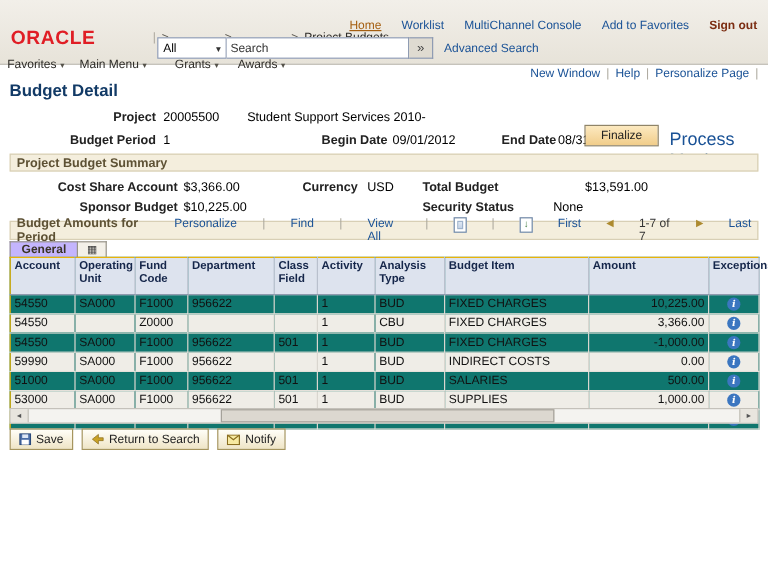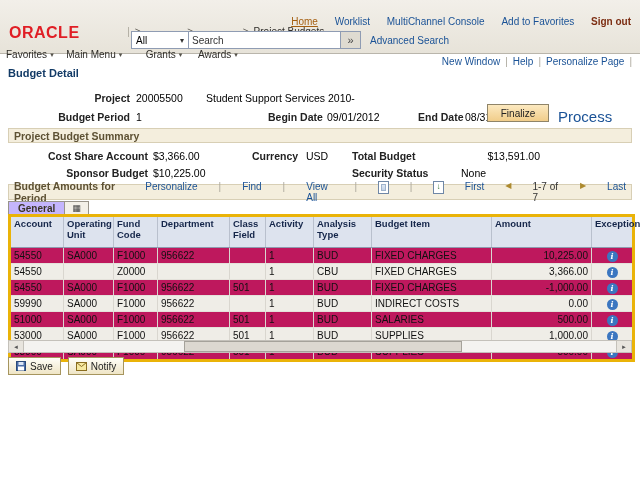--- a/index.html
+++ b/index.html
@@ -22,21 +22,21 @@
   .scopebox{width:58px;height:18px;background:#fff;border:1px solid #8f9cb3;display:flex;align-items:center;justify-content:space-between;padding:0 4px;cursor:pointer;box-sizing:border-box;}
   .scopebox .caret{font-size:8px;color:#333;}
   .searchinput{width:152px;height:18px;border:1px solid #8f9cb3;border-left:none;font-size:10px;padding:0 3px;font-family:"Liberation Sans",sans-serif;color:#222;box-sizing:border-box;}
   .searchinput::placeholder{color:#333;opacity:1;}
   .gobtn{width:20px;height:18px;background:#dfdbd1;border:1px solid #8f9cb3;border-left:none;font-size:11px;color:#444;display:flex;align-items:center;justify-content:center;cursor:pointer;box-sizing:border-box;}
   .advsearch{margin-left:9px;color:#1a5296;cursor:pointer;}
 
   
   .pagelinks{position:absolute;top:56px;right:8px;font-size:10px;color:#1a5296;display:flex;gap:5px;align-items:center;}
   .pagelinks .pl{color:#1a5296;cursor:pointer;}
-  .pagetitle{position:absolute;top:67px;left:8px;font-size:11px;font-weight:bold;color:#123a66;}
+  .pagetitle{position:absolute;top:67px;left:8px;font-size:14px;font-weight:bold;color:#123a66;}
 
   
   .flabel{position:absolute;font-size:10.5px;font-weight:bold;color:#222;}
   .fvalue{position:absolute;font-size:10.5px;color:#000;}
   .lbl-r{width:122px;text-align:right;left:8px;}
   .finalize-btn{position:absolute;left:487px;top:104px;width:62px;height:18px;font-size:10px;color:#222;background:linear-gradient(#fce9c0,#f1cd8a);border:1px solid #8f8468;cursor:pointer;font-family:"Liberation Sans",sans-serif;}
   .procmon{position:absolute;left:558px;top:108px;font-size:15px;color:#1a5296;cursor:pointer;}
 
   
   .sectionbar{position:absolute;left:8px;width:624px;background:#f4eedd;border:1px solid #d8cfb5;color:#5d5134;font-size:10.5px;font-weight:bold;padding:1px 5px;box-sizing:border-box;display:flex;justify-content:space-between;align-items:center;}
@@ -47,21 +47,21 @@
   .gb-icon.dl{color:#2e6e2e;font-size:8px;text-align:center;line-height:10px;}
   .pgarrow{color:#ad8a2f;font-size:8px;cursor:pointer;}
   .pgrange{color:#333;}
 
   
   .tabrow{position:absolute;top:200px;left:8px;display:flex;align-items:flex-end;height:14px;}
   .tab-active{background:#c4b5fd;border:1px solid #98948a;border-bottom:none;font-weight:bold;font-size:10px;color:#3a3426;padding:1px 9px 0 9px;height:13px;box-sizing:border-box;cursor:pointer;}
   .tab-icon{background:#f3f0e8;border:1px solid #98948a;border-bottom:none;border-left:none;width:24px;height:13px;box-sizing:border-box;text-align:center;font-size:9px;line-height:12px;color:#444;cursor:pointer;}
 
   
-  .grid-table{position:absolute;top:214px;left:8px;width:624px;border-collapse:collapse;table-layout:fixed;font-size:10px;background:#be185d;border:3px solid #eab308;}
+  .grid-table{position:absolute;top:214px;left:8px;width:624px;border-collapse:collapse;table-layout:fixed;font-size:10px;background:#0f766e;border:1px solid #eab308;}
   .grid-table th{background:#dde3ee;border-right:1px solid #b9c0cd;border-bottom:1px solid #8f9aae;color:#15264a;font-weight:bold;text-align:left;vertical-align:top;padding:2px 3px;height:26px;font-size:9.5px;line-height:1.15;cursor:pointer;}
   .grid-table td{border-right:1px solid #d9d6cf;border-bottom:1px solid #e4e1da;padding:1px 3px;height:13px;overflow:hidden;white-space:nowrap;color:#111;}
   .grid-table tbody tr:nth-child(even) td{background:#efede7;}
   .amt{text-align:right;}
   .exc{text-align:center;}
   .nowrap{white-space:nowrap;}
   .info-icon{display:inline-block;width:11px;height:11px;border-radius:50%;background:#3b76c0;color:#fff;font-size:8px;line-height:11px;text-align:center;font-style:italic;font-weight:bold;font-family:"DejaVu Serif",serif;cursor:pointer;}
 
   
   .hscroll{position:absolute;top:340px;left:8px;width:624px;height:13px;background:#f4f3f0;border:1px solid #c4c1ba;display:flex;box-sizing:border-box;}
@@ -326,20 +326,26 @@
   <div class="footer-buttons">
     <button class="ps-btn">
       <svg width="10" height="10" viewBox="0 0 10 10">
           <rect x="0.5" y="0.5" width="9" height="9" fill="#4a6da7" stroke="#2b4a7a"></rect>
           <rect x="2.5" y="1" width="5" height="3" fill="#dce6f5"></rect>
           <rect x="2" y="5.5" width="6" height="4" fill="#ffffff"></rect>
         </svg>
       <span>Save</span>
     </button>
     <button class="ps-btn">
+      <svg width="11" height="10" viewBox="0 0 11 10">
+          <polygon points="6,1 1,5 6,9 6,6.2 10,6.2 10,3.8 6,3.8" fill="#c9a227" stroke="#8a6d1f" stroke-width="0.6"></polygon>
+        </svg>
+      <span>Return to Search</span>
+    </button>
+    <button class="ps-btn">
       <svg width="11" height="9" viewBox="0 0 11 9">
           <rect x="0.5" y="0.5" width="10" height="8" fill="#f7e9a0" stroke="#8a6d1f"></rect>
           <polyline points="0.5,0.5 5.5,4.5 10.5,0.5" fill="none" stroke="#8a6d1f"></polyline>
         </svg>
       <span>Notify</span>
     </button>
   </div>
 
 </div>
 

